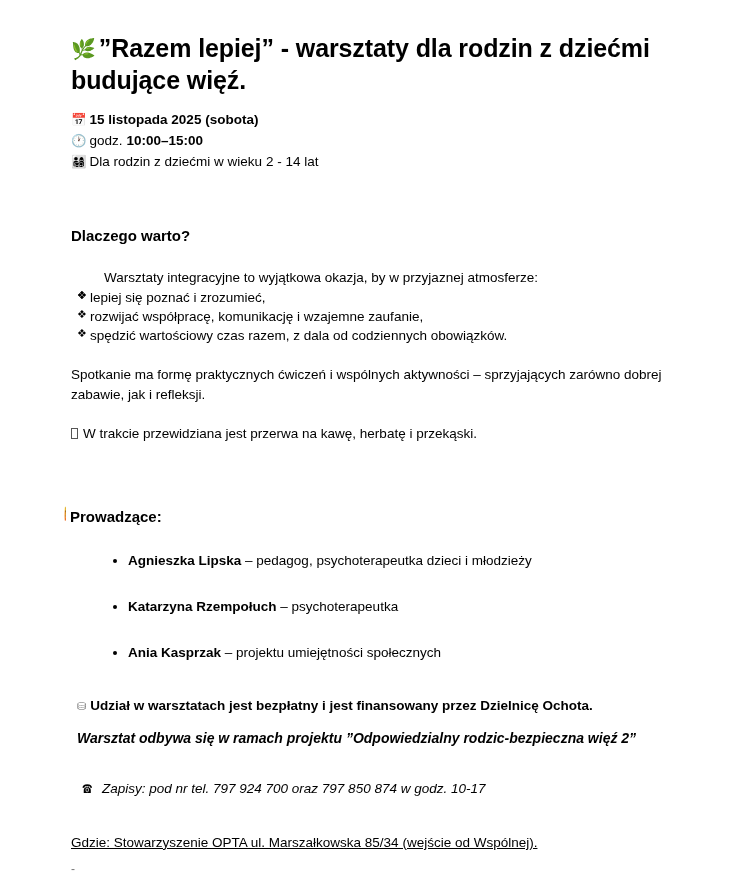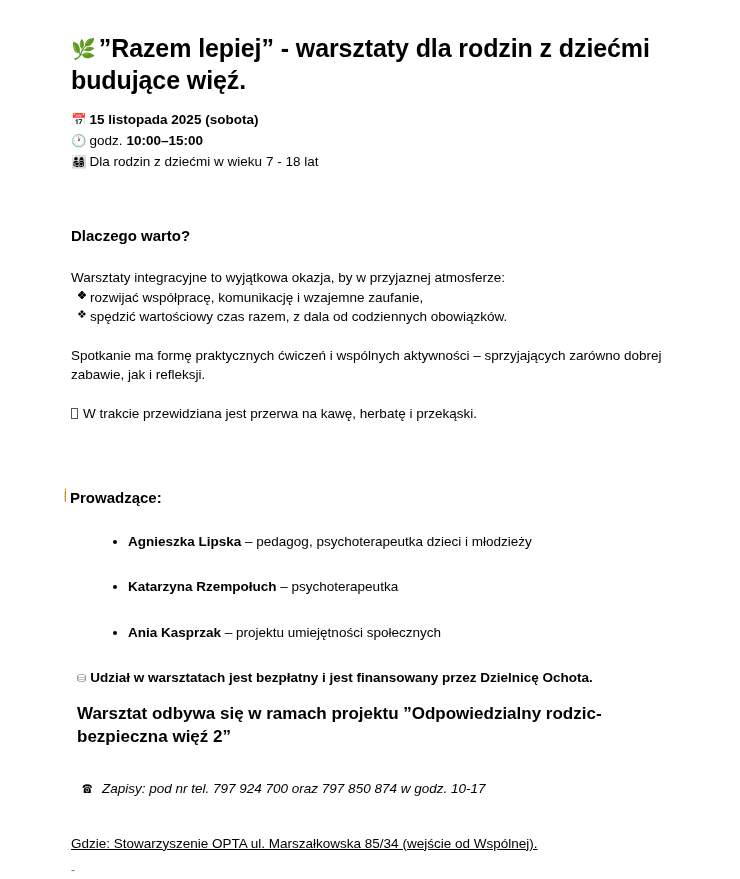--- a/index.html
+++ b/index.html
@@ -66,21 +66,21 @@
     margin: 0;
   }
   .h-why { margin-top: 55px; }
 
   .para {
     font-size: 13.5px;
     line-height: 1.42;
     margin: 0;
     max-width: 610px;
   }
-  .para-intro { margin-top: 24px; }
+  .para-intro { margin-top: 24px; margin-left: 33px; }
   .para-form  { margin-top: 20px; }
   .para-break { margin-top: 20px; }
 
   
   .diamond-list {
     list-style: none;
     margin: 0;
     padding: 0;
     font-size: 13.5px;
     line-height: 1.43;
@@ -129,40 +129,41 @@
     line-height: 1.4;
   }
   .presenter-list li {
     margin-top: 27px;
   }
   .presenter-list li:first-child { }
   .presenter-name { font-weight: bold; }
 
   
   .funding {
-    margin-top: 26px;
+    margin-top: 34px;
     font-size: 13.5px;
     font-weight: bold;
     line-height: 1.4;
     padding-left: 6px;
   }
   .funding .coin-icon {
     display: inline-block;
     font-family: "DejaVu Sans", sans-serif;
     font-size: 11px;
     font-weight: normal;
     color: #666;
     margin-right: 4px;
   }
   .project-line {
     margin-top: 2px;
-    font-size: 17px;
+    font-size: 14px;
     font-weight: bold;
     line-height: 1.4;
     padding-left: 6px;
+    font-style: italic;
   }
 
   
   .signup {
     margin-top: 31px;
     font-size: 13.5px;
     line-height: 1.4;
     padding-left: 11px;
     font-style: italic;
   }
@@ -199,31 +200,31 @@
 
   <div class="meta-block">
     <div class="meta-line">
       <span class="m-icon emoji-fallback">📅</span><span class="meta-strong">15 listopada 2025 (sobota)</span>
     </div>
     <div class="meta-line">
       <span class="m-icon emoji-fallback">🕐</span><span>godz.</span>
       <span class="meta-strong">10:00–15:00</span>
     </div>
     <div class="meta-line">
-      <span class="m-icon emoji-fallback">👨‍👩‍👧‍👦</span><span>Dla rodzin z dziećmi w wieku 7 - 18 lat</span>
+      <span class="m-icon emoji-fallback">👨‍👩‍👧‍👦</span><span>Dla rodzin z dziećmi w wieku 2 - 14 lat</span>
     </div>
   </div>
 
   <h2 class="section-heading h-why">Dlaczego warto?</h2>
 
   <p class="para para-intro">Warsztaty integracyjne to wyjątkowa okazja, by w przyjaznej atmosferze:</p>
 
   <ul class="diamond-list">
     <li><span class="d-bullet">❖</span></li>
-    <li><span class="d-bullet">❖</span></li>
+    <li><span class="d-bullet">❖</span><span>lepiej się poznać i zrozumieć,</span></li>
     <li><span class="d-bullet">❖</span><span>rozwijać współpracę, komunikację i wzajemne zaufanie,</span></li>
     <li><span class="d-bullet">❖</span><span>spędzić wartościowy czas razem, z dala od codziennych obowiązków.</span></li>
   </ul>
 
   <p class="para para-form">Spotkanie ma formę praktycznych ćwiczeń i wspólnych aktywności – sprzyjających zarówno dobrej zabawie, jak i refleksji.</p>
 
   <p class="para para-break"><span class="tofu"></span><span>W trakcie przewidziana jest przerwa na kawę, herbatę i przekąski.</span></p>
 
   <h2 class="section-heading h-presenters">
     <span class="lead-icon">🙋</span><span>Prowadzące:</span>

